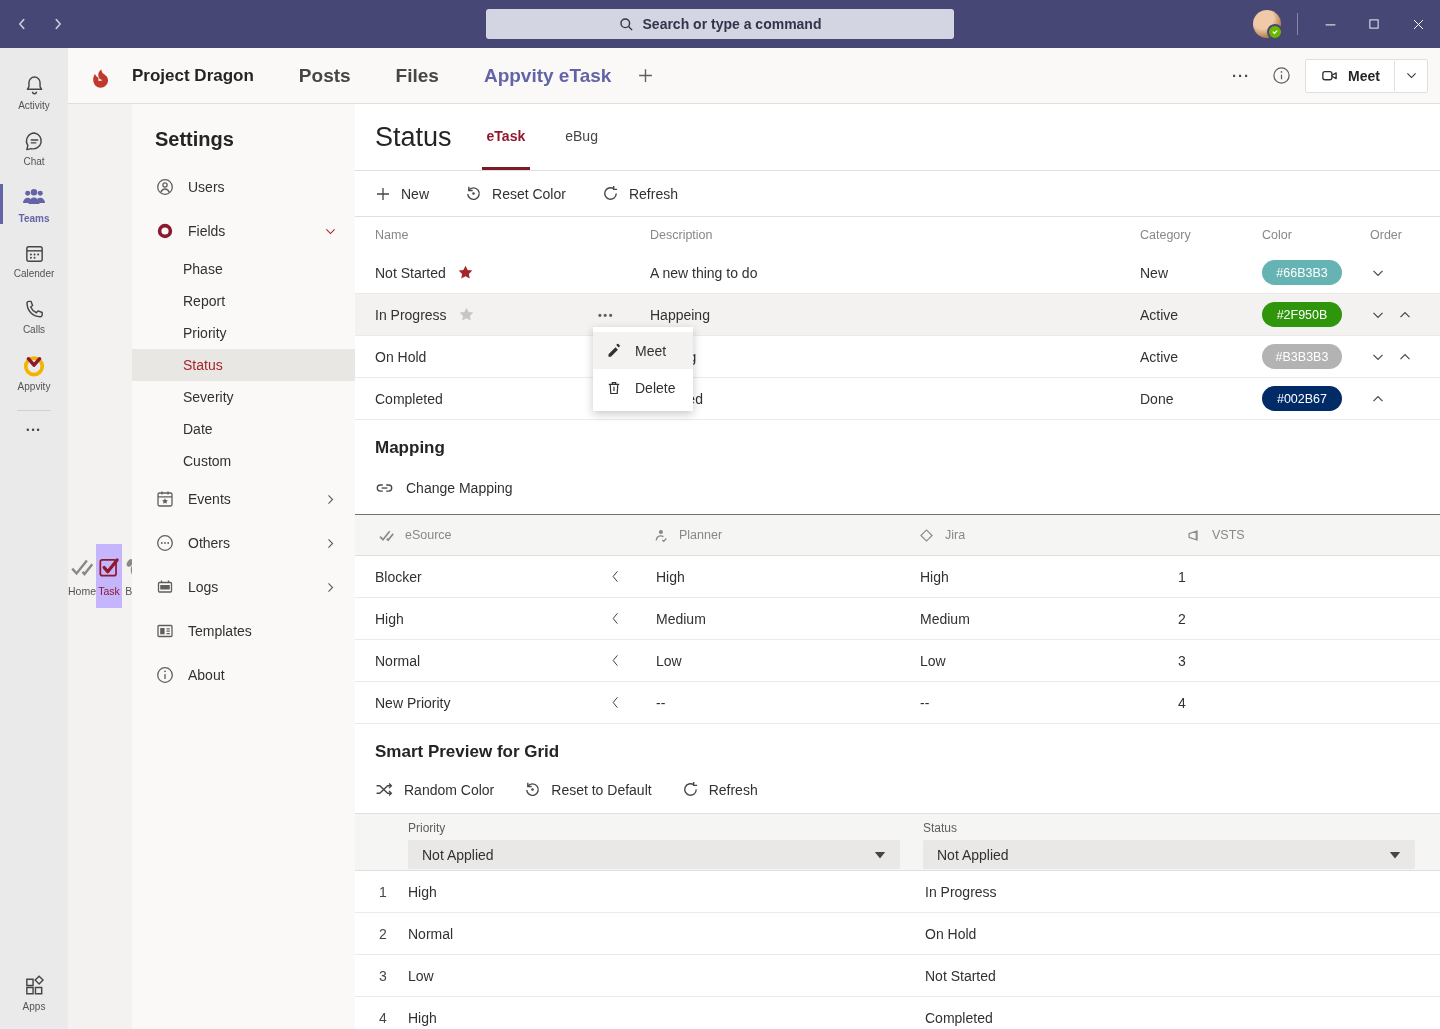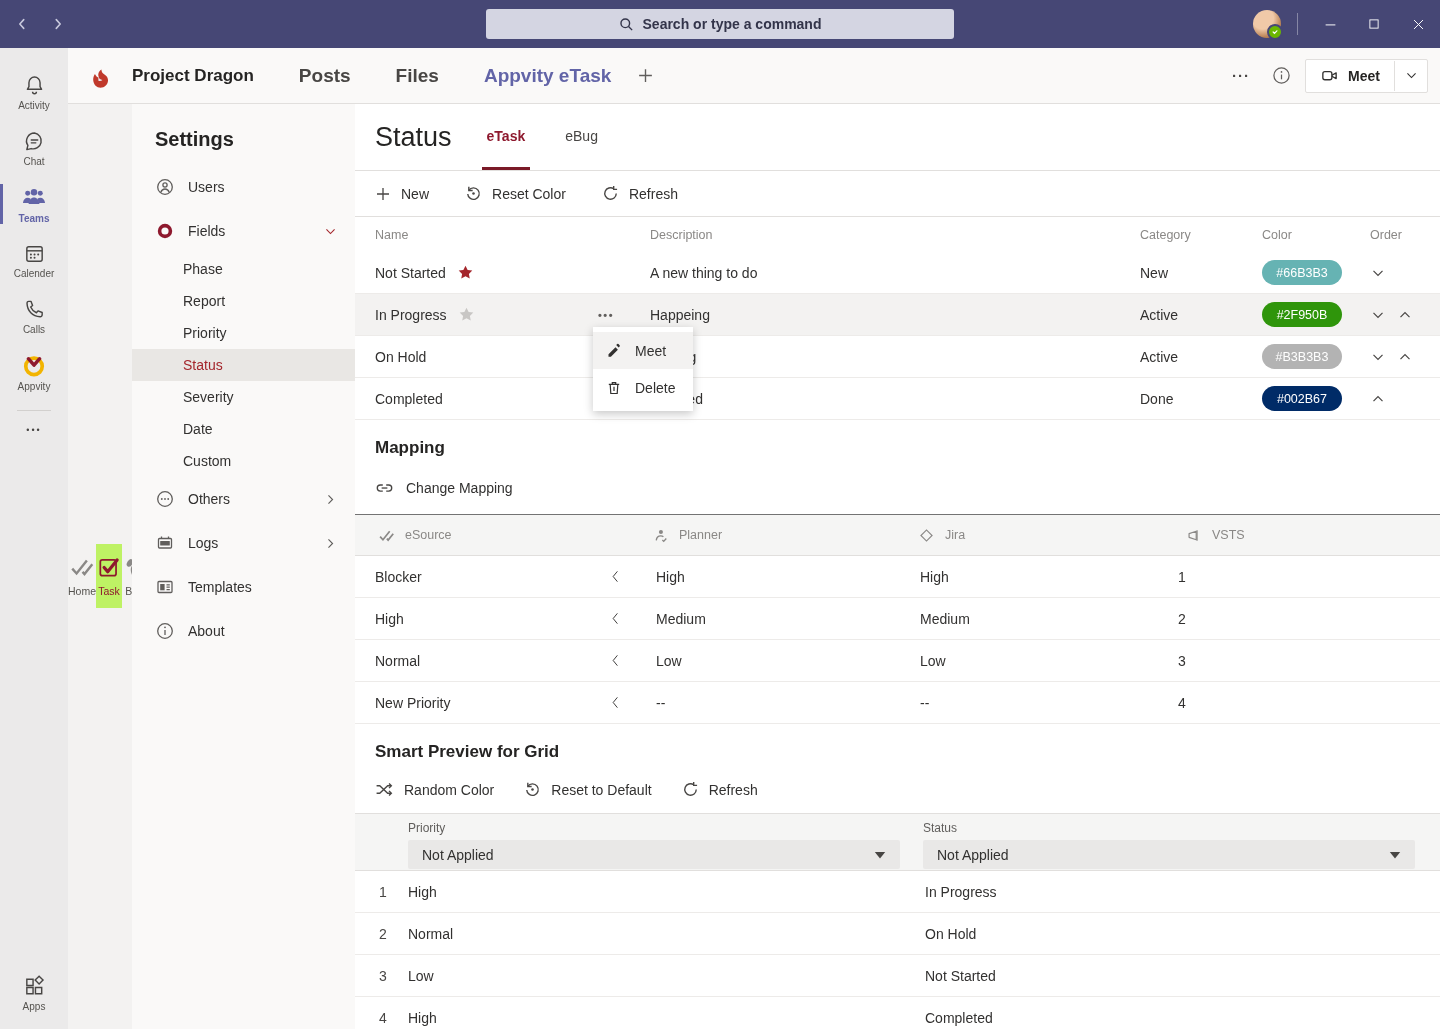--- a/index.html
+++ b/index.html
@@ -40,21 +40,21 @@
   .ch-more{font-size:15px;font-weight:bold;color:#484644;letter-spacing:1px;cursor:pointer;margin-right:22px;}
   .meet-btn{display:flex;align-items:center;height:32px;background:#fff;border:1px solid #e1dfdd;border-radius:2px;margin-left:14px;cursor:pointer;}
   .meet-main{display:flex;align-items:center;gap:9px;padding:0 14px;font-size:14px;font-weight:600;color:#252423;}
   .meet-sep{width:1px;height:30px;background:#e1dfdd;}
   .meet-chev{width:32px;display:flex;align-items:center;justify-content:center;height:100%;}
   
   .content-row{flex:1;display:flex;min-height:0;}
   .rail2{width:64px;background:#f3f2f1;display:flex;flex-direction:row;align-items:center;padding-top:18px;box-sizing:border-box;justify-content:space-between;}
   .r2-item{width:64px;height:64px;display:flex;flex-direction:column;align-items:center;justify-content:center;gap:5px;
     font-size:10.5px;color:#55534f;cursor:pointer;}
-  .r2-item.active{background:#bef264;color:#8e192e;}
+  .r2-item.active{background:#c4b5fd;color:#8e192e;}
   .r2-bottom{margin-top:auto;margin-bottom:6px;}
   
   .settings-nav{width:223px;background:#faf9f8;box-sizing:border-box;padding-top:24px;flex-shrink:0;}
   .sn-title{margin:0 0 14px 23px;font-size:20px;font-weight:600;color:#252423;}
   .sn-item{height:44px;display:flex;align-items:center;padding-left:23px;gap:13px;font-size:14px;color:#323130;position:relative;cursor:pointer;}
   .sn-item .chev{position:absolute;right:18px;}
   .sn-sub{height:32px;display:flex;align-items:center;padding-left:51px;font-size:14px;color:#323130;cursor:pointer;text-align:right;}
   .sn-sub.selected{background:#e9e7e4;color:#a4262c;}
   
   .main{flex:1;background:#fff;min-width:0;font-size:14px;position:relative;}
@@ -323,20 +323,33 @@
         </div>
         <div class="sn-sub">Phase</div>
         <div class="sn-sub">Report</div>
         <div class="sn-sub">Priority</div>
         <div class="sn-sub selected">Status</div>
         <div class="sn-sub">Severity</div>
         <div class="sn-sub">Date</div>
         <div class="sn-sub">Custom</div>
         <div class="sn-item">
           <svg width="20" height="20" viewBox="0 0 20 20" fill="none" stroke="#605e5c" stroke-width="1.3">
+              <rect x="3" y="4" width="14" height="13" rx="1.4"></rect>
+              <path d="M3 7.9h14M7 2.5v3M13 2.5v3"></path>
+              <path d="M10 9.3l.9 1.8 2 .3-1.4 1.4.3 2-1.8-1-1.8 1 .3-2-1.4-1.4 2-.3z" fill="#605e5c" stroke="none"></path>
+            </svg>
+          <span>Events</span>
+          <span class="chev">
+              <svg width="13" height="13" viewBox="0 0 16 16">
+                <path d="M5.5 3l5 5-5 5" fill="none" stroke="#605e5c" stroke-width="1.4"></path>
+              </svg>
+            </span>
+        </div>
+        <div class="sn-item">
+          <svg width="20" height="20" viewBox="0 0 20 20" fill="none" stroke="#605e5c" stroke-width="1.3">
               <circle cx="10" cy="10" r="7.3"></circle>
               <circle cx="6.8" cy="10" r=".9" fill="#605e5c" stroke="none"></circle>
               <circle cx="10" cy="10" r=".9" fill="#605e5c" stroke="none"></circle>
               <circle cx="13.2" cy="10" r=".9" fill="#605e5c" stroke="none"></circle>
             </svg>
           <span>Others</span>
           <span class="chev">
               <svg width="13" height="13" viewBox="0 0 16 16">
                 <path d="M5.5 3l5 5-5 5" fill="none" stroke="#605e5c" stroke-width="1.4"></path>
               </svg>

